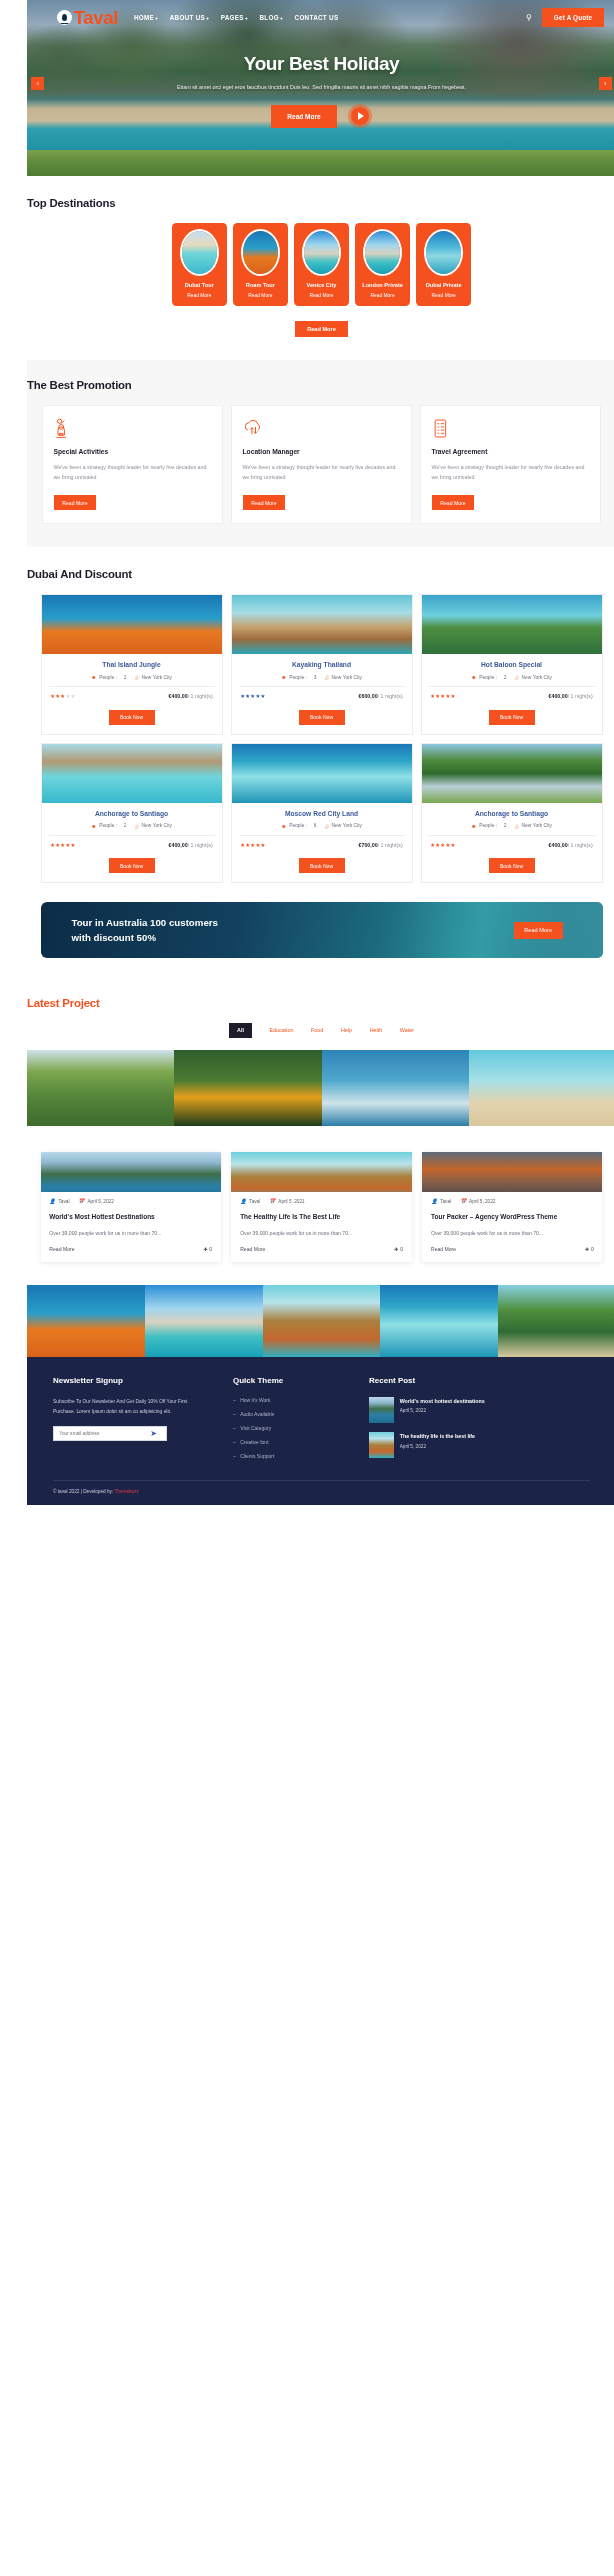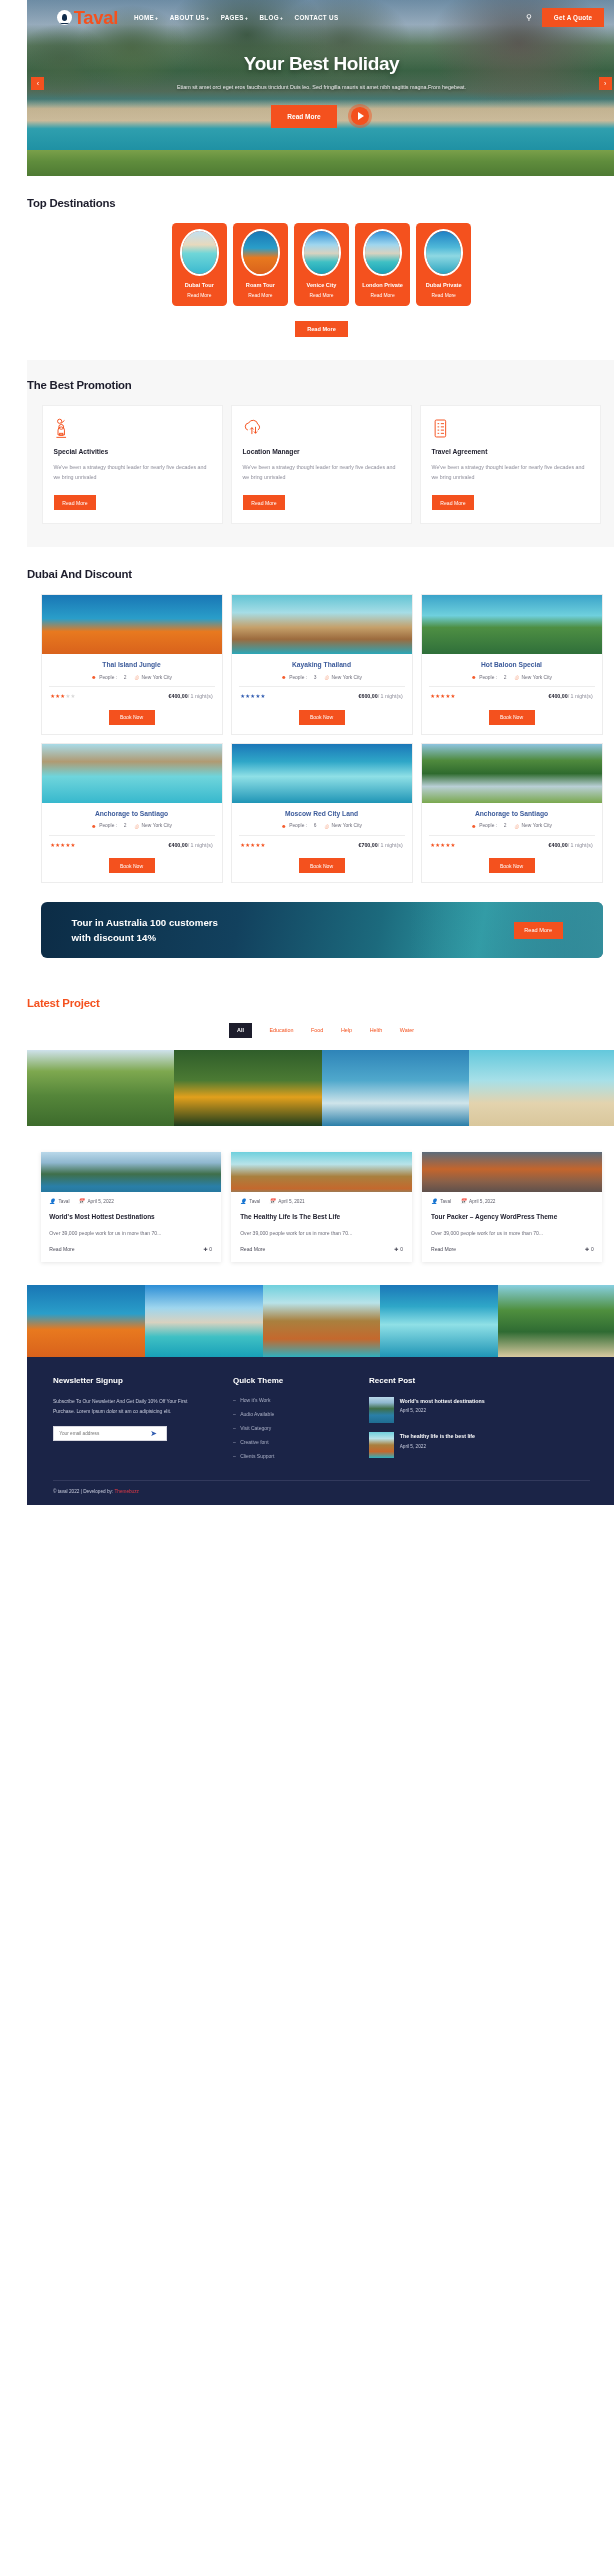--- a/index.html
+++ b/index.html
@@ -538,21 +538,21 @@
         </div>
 
       </div>
     </div>
   </div>
 
   <div class="cta-wrap">
     <div class="cta">
       <div class="cta-text">
         <span>Tour in Australia 100 customers</span><br>
-        <span>with discount 14%</span>
+        <span>with discount 50%</span>
       </div>
       <button class="cta-btn">Read More</button>
     </div>
   </div>
 
   <div class="section" style="padding:19.3px 0 0;">
     <div class="section-title accent">Latest Project</div>
     <div class="filters">
       <div class="filter active">All</div>
       <div class="filter">Education</div>

